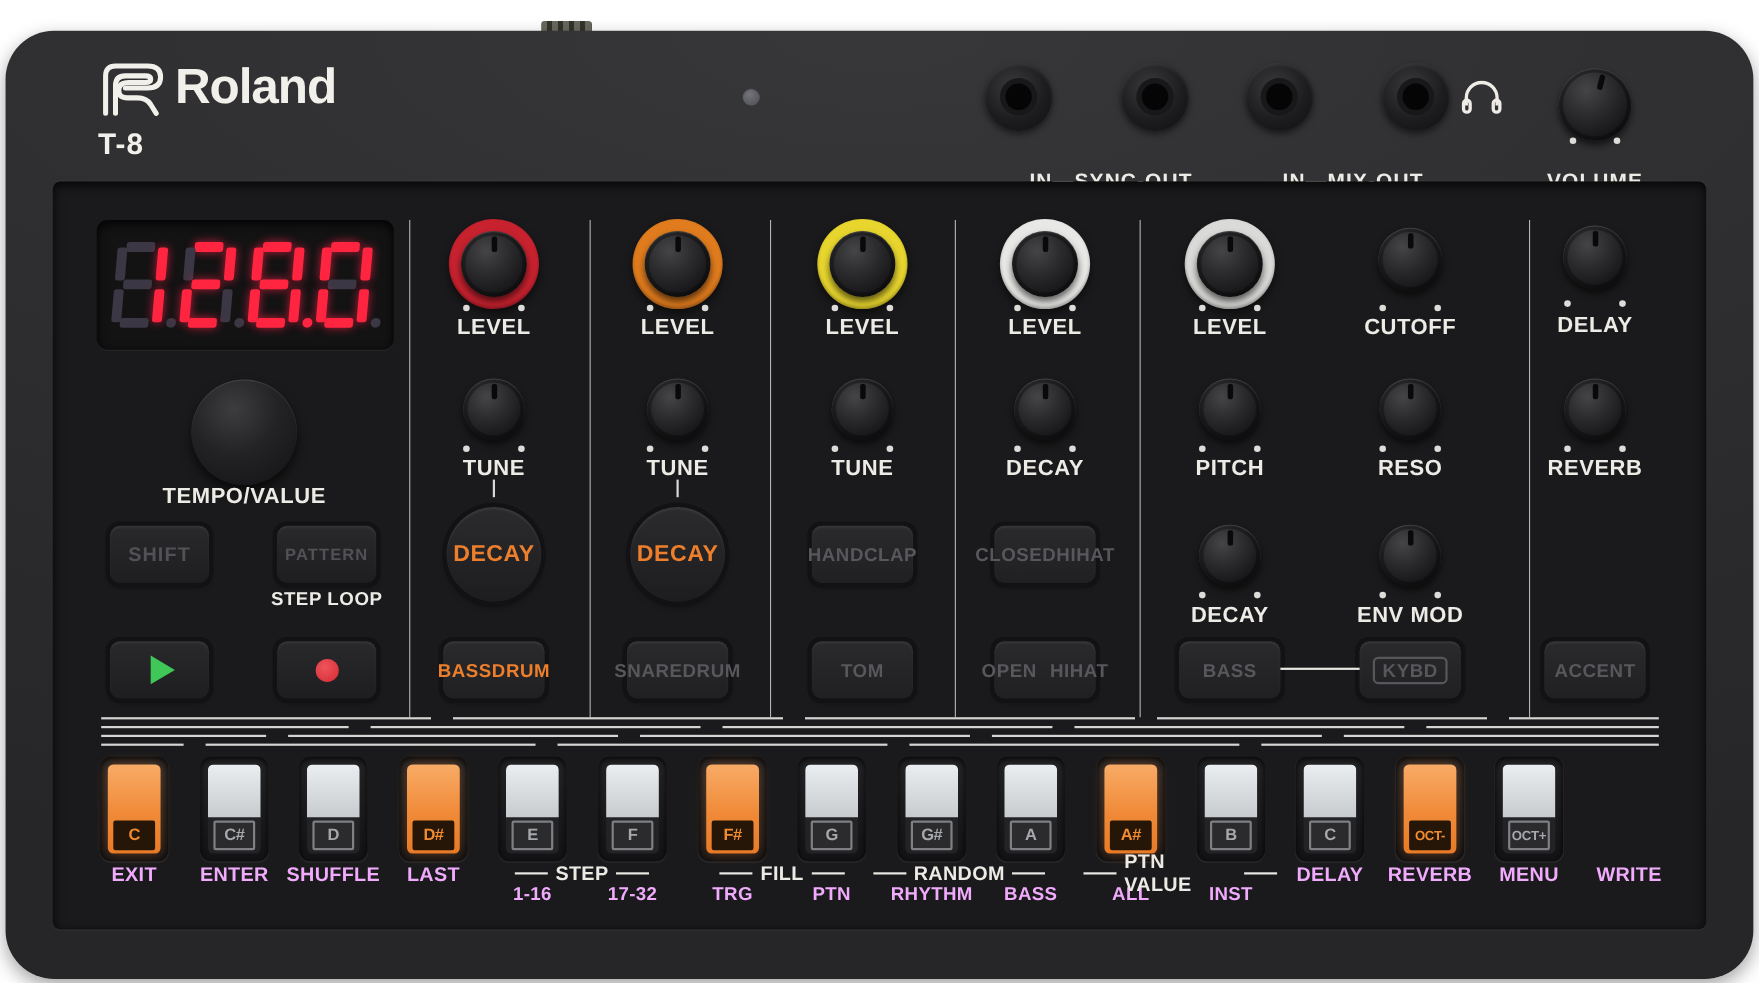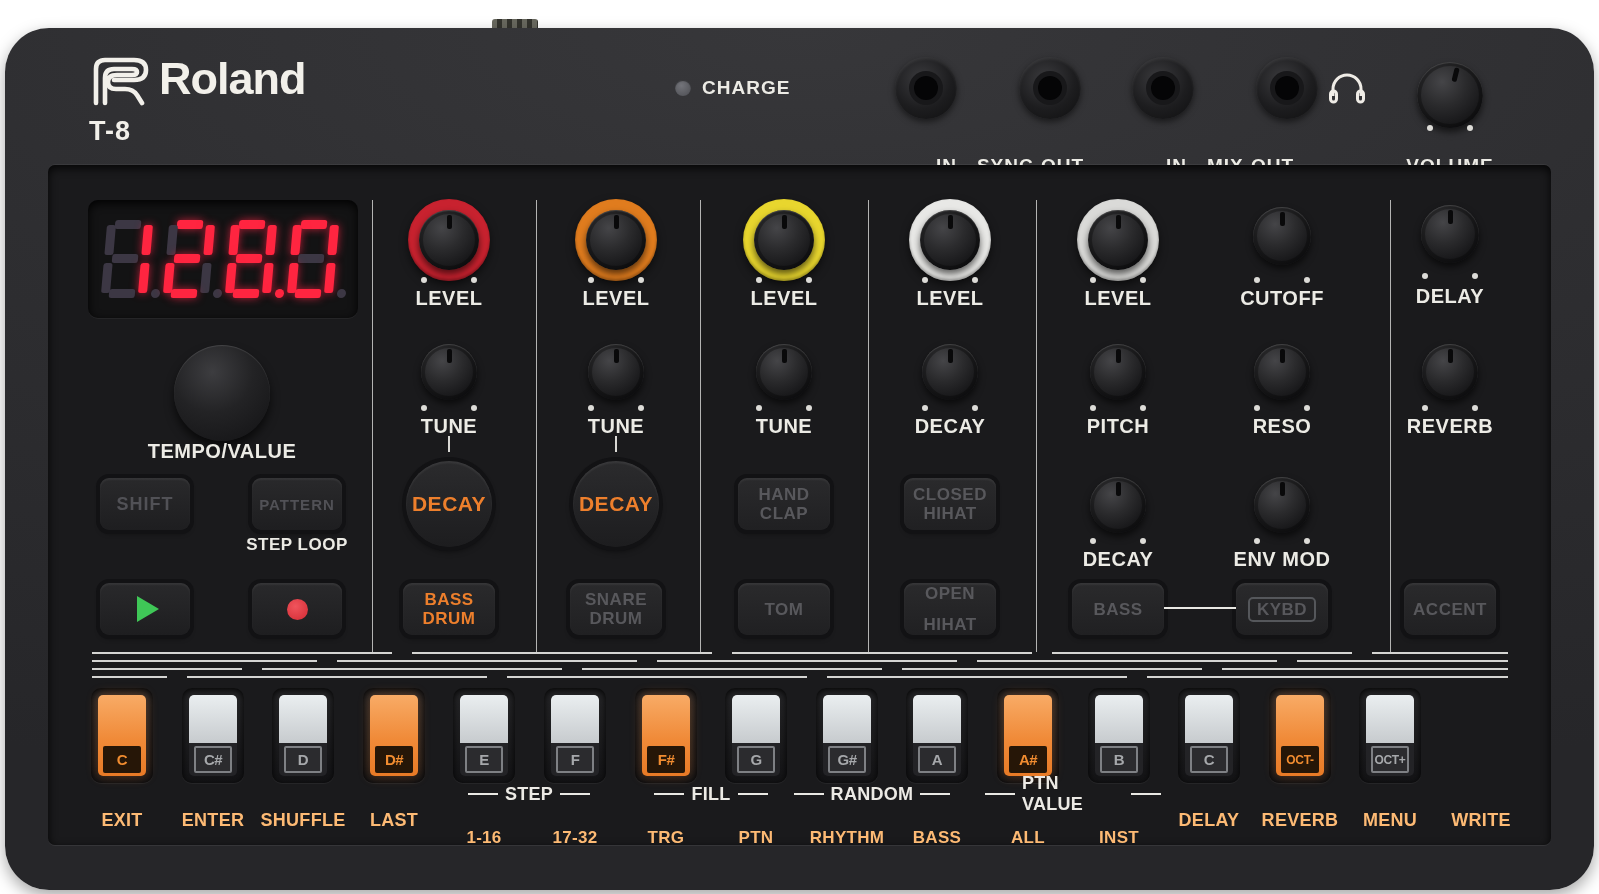--- a/index.html
+++ b/index.html
@@ -35,21 +35,21 @@
     background:radial-gradient(circle at 40% 28%,#3d3d40 0%,#232325 45%,#121214 100%);
     box-shadow:0 6px 10px rgba(0,0,0,.65),inset 0 1px 1px rgba(255,255,255,.12);}
   .dots{position:absolute;left:0;width:160px;display:flex;justify-content:center;gap:44px;}
   .dots i{width:6px;height:6px;border-radius:50%;background:#dddcd8;}
 
   
   .btn{position:absolute;width:90px;height:52px;border-radius:9px;display:flex;align-items:center;justify-content:center;
     background:linear-gradient(180deg,#29292b,#1e1e20);
     box-shadow:0 0 0 4px #121214,inset 0 2px 2px rgba(255,255,255,.06),0 3px 5px rgba(0,0,0,.55);
     font-weight:bold;letter-spacing:1px;}
-  .inst{position:absolute;left:34px;width:92px;height:52px;border-radius:9px;display:flex;flex-direction:column;align-items:center;justify-content:center;
+  .inst{position:absolute;left:34px;width:92px;height:52px;border-radius:9px;display:flex;flex-direction:row;align-items:center;justify-content:center;
     background:linear-gradient(180deg,#2a2a2c,#202022);
     box-shadow:0 0 0 4px #121214,inset 0 2px 2px rgba(255,255,255,.06),0 3px 5px rgba(0,0,0,.55);
     font-weight:bold;font-size:17px;line-height:19px;letter-spacing:.5px;text-align:center;}
   .pad{position:absolute;left:37px;width:86px;height:86px;border-radius:50%;display:flex;align-items:center;justify-content:center;
     background:linear-gradient(180deg,#2b2b2d,#1d1d1f);
     box-shadow:0 0 0 4px #121214,inset 0 2px 2px rgba(255,255,255,.07),0 4px 6px rgba(0,0,0,.6);
     font-weight:bold;font-size:21px;letter-spacing:.5px;}
   .tri{width:0;height:0;border-left:22px solid #3fc757;border-top:13px solid transparent;border-bottom:13px solid transparent;margin-left:6px;}
   .reddot{width:21px;height:21px;border-radius:50%;background:radial-gradient(circle at 40% 35%,#f0545c,#d22a33);}
   .kybd-box{border:2px solid #55575b;border-radius:5px;padding:1px 7px;}
@@ -80,21 +80,21 @@
   .pt{flex:1;border-radius:4px 4px 0 0;}
   .pb{height:33px;display:flex;align-items:center;justify-content:center;}
   .note{width:38px;height:27px;display:flex;align-items:center;justify-content:center;
     font-size:15px;font-weight:bold;border-radius:2px;letter-spacing:-.5px;}
   .bezel.orange .spad{background:linear-gradient(180deg,#f8ab66 0%,#f08a38 55%,#e87a26 100%);box-shadow:0 0 12px rgba(240,130,45,.35);}
   .bezel.orange .note{background:#261607;color:#f18c30;}
   .bezel.white .spad{background:#232326;}
   .bezel.white .pt{background:linear-gradient(180deg,#eaeef0,#c7cbce);}
   .bezel.white .note{border:2px solid #7e8084;color:#a6a8ab;background:#2b2b2e;}
   #steps .step:nth-child(14) .note,#steps .step:nth-child(15) .note,#steps .step:nth-child(16) .note{font-size:12px;letter-spacing:-.3px;}
-  .slabel{position:absolute;top:97px;left:-14px;width:90px;text-align:center;font-size:18px;font-weight:bold;color:#fdba74;letter-spacing:.3px;margin-top:25px;}
+  .slabel{position:absolute;top:97px;left:-14px;width:90px;text-align:center;font-size:18px;font-weight:bold;color:#f0abfc;letter-spacing:.3px;}
   .slabel.g2{top:115px;font-size:17px;}
   .ghead{position:absolute;top:620px;height:18px;display:flex;align-items:center;justify-content:center;gap:7px;
     font-size:18px;font-weight:bold;color:#eceae5;letter-spacing:.3px;}
   .ghead i{flex:0 0 30px;height:2px;background:#e9e8e3;}
 
   
   .jack{position:absolute;width:62px;height:62px;border-radius:50%;
     background:radial-gradient(circle at 42% 36%,#3b3b3e,#1d1d1f 55%,#0e0e0f 100%);
     box-shadow:inset 0 2px 3px rgba(255,255,255,.09),0 3px 6px rgba(0,0,0,.5);}
   .jack::after{content:"";position:absolute;left:50%;top:50%;width:24px;height:24px;margin:-12px 0 0 -12px;border-radius:50%;
@@ -116,21 +116,20 @@
   <div id="brand-logo">
     <svg width="62" height="52" viewBox="0 0 62 52" fill="none" stroke="#f2f0ea" stroke-width="4.6" stroke-linecap="round" stroke-linejoin="round">
       <path d="M7 49 V15 Q7 6 16 6 H45 Q57 6 57 16 Q57 26 45 26 H25"></path>
       <path d="M16 49 V24 Q16 15 25 15 H43 Q48 15 48 18 Q48 21 43 21 H28 Q19 21 19 28 Q19 35 27 35 H36 Q44 35 48 41 L53 49"></path>
     </svg>
     <div id="brand-text">Roland</div>
   </div>
   <div id="model">T-8</div>
 
   <div id="led"></div>
-  <div class="toplbl" style="left:600px;top:49px;text-align:left;padding-left:97px;">CHARGE</div>
 
   <div class="jack" style="left:890px;top:29px;"></div>
   <div class="jack" style="left:1014px;top:29px;"></div>
   <div class="jack" style="left:1127px;top:29px;"></div>
   <div class="jack" style="left:1251px;top:29px;"></div>
   <div class="toplbl" style="left:855px;top:127px;">IN—SYNC-OUT</div>
   <div class="toplbl" style="left:1075px;top:127px;">IN—MIX-OUT</div>
 
   <svg class="abs" style="left:1322px;top:45px;" width="40" height="33" viewBox="0 0 40 33" fill="none" stroke="#efece6" stroke-width="3" stroke-linejoin="round">
     <path d="M6 23 V16 a14 14 0 0 1 28 0 V23"></path>

